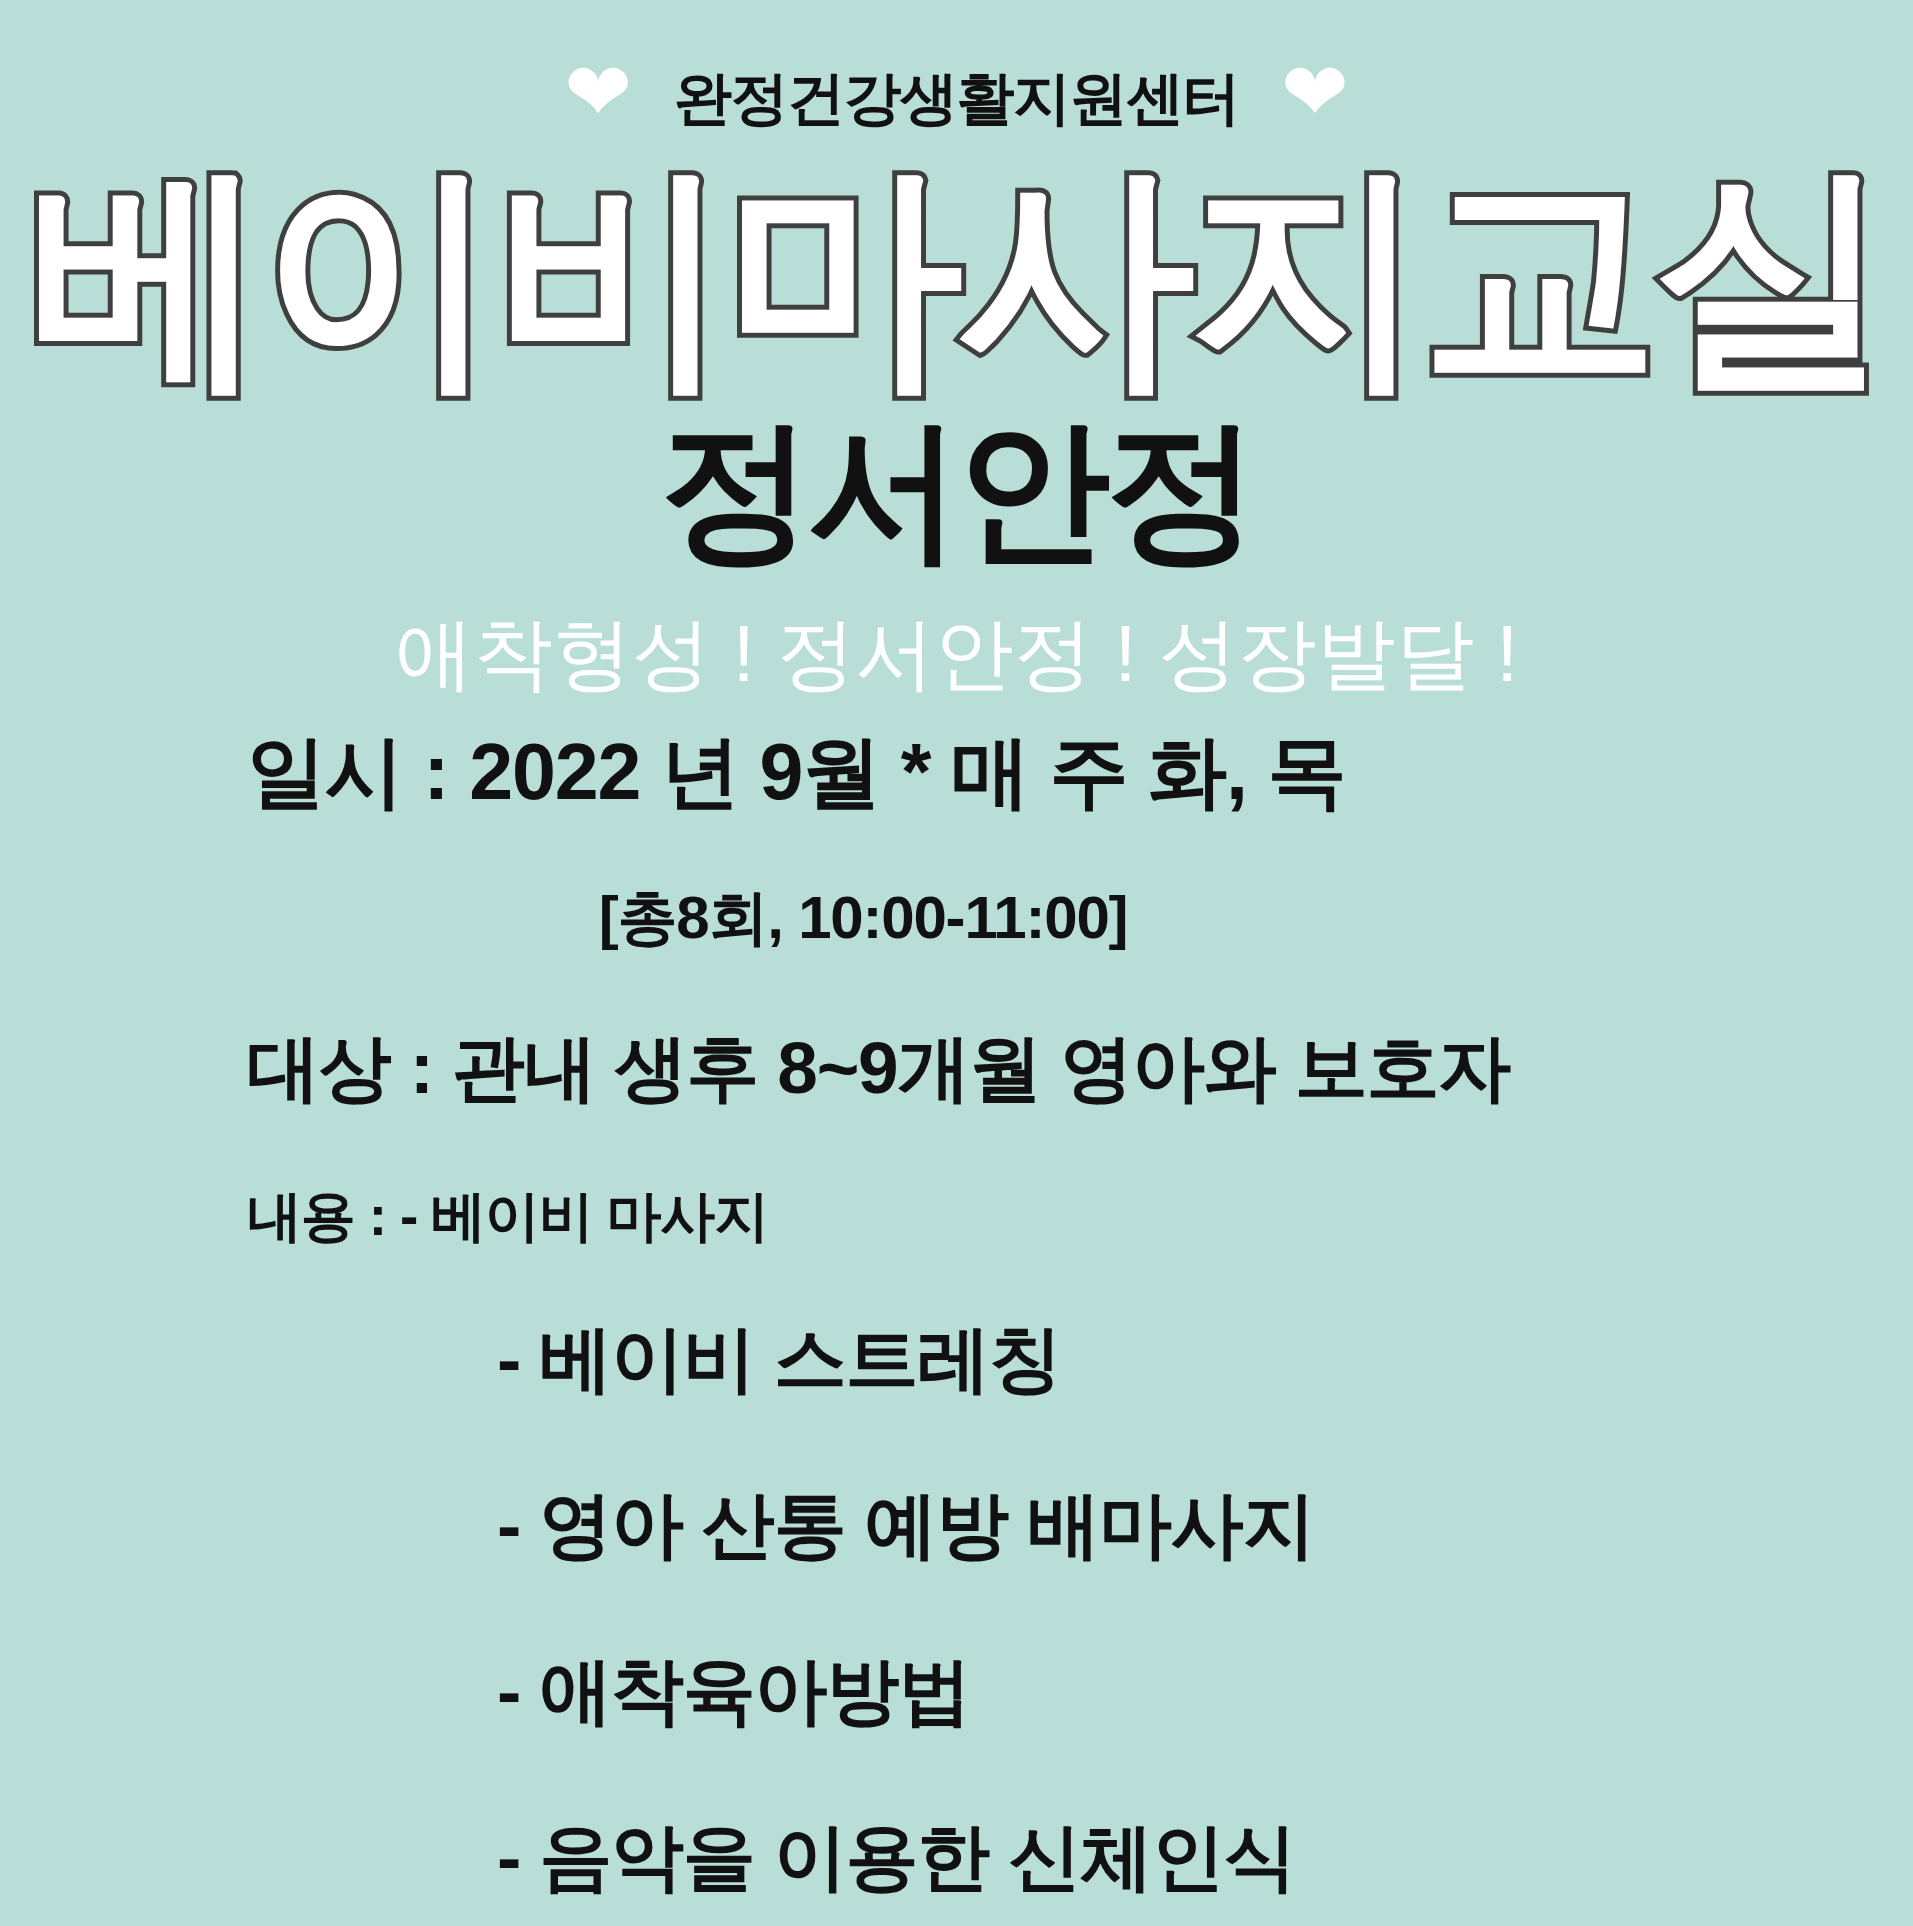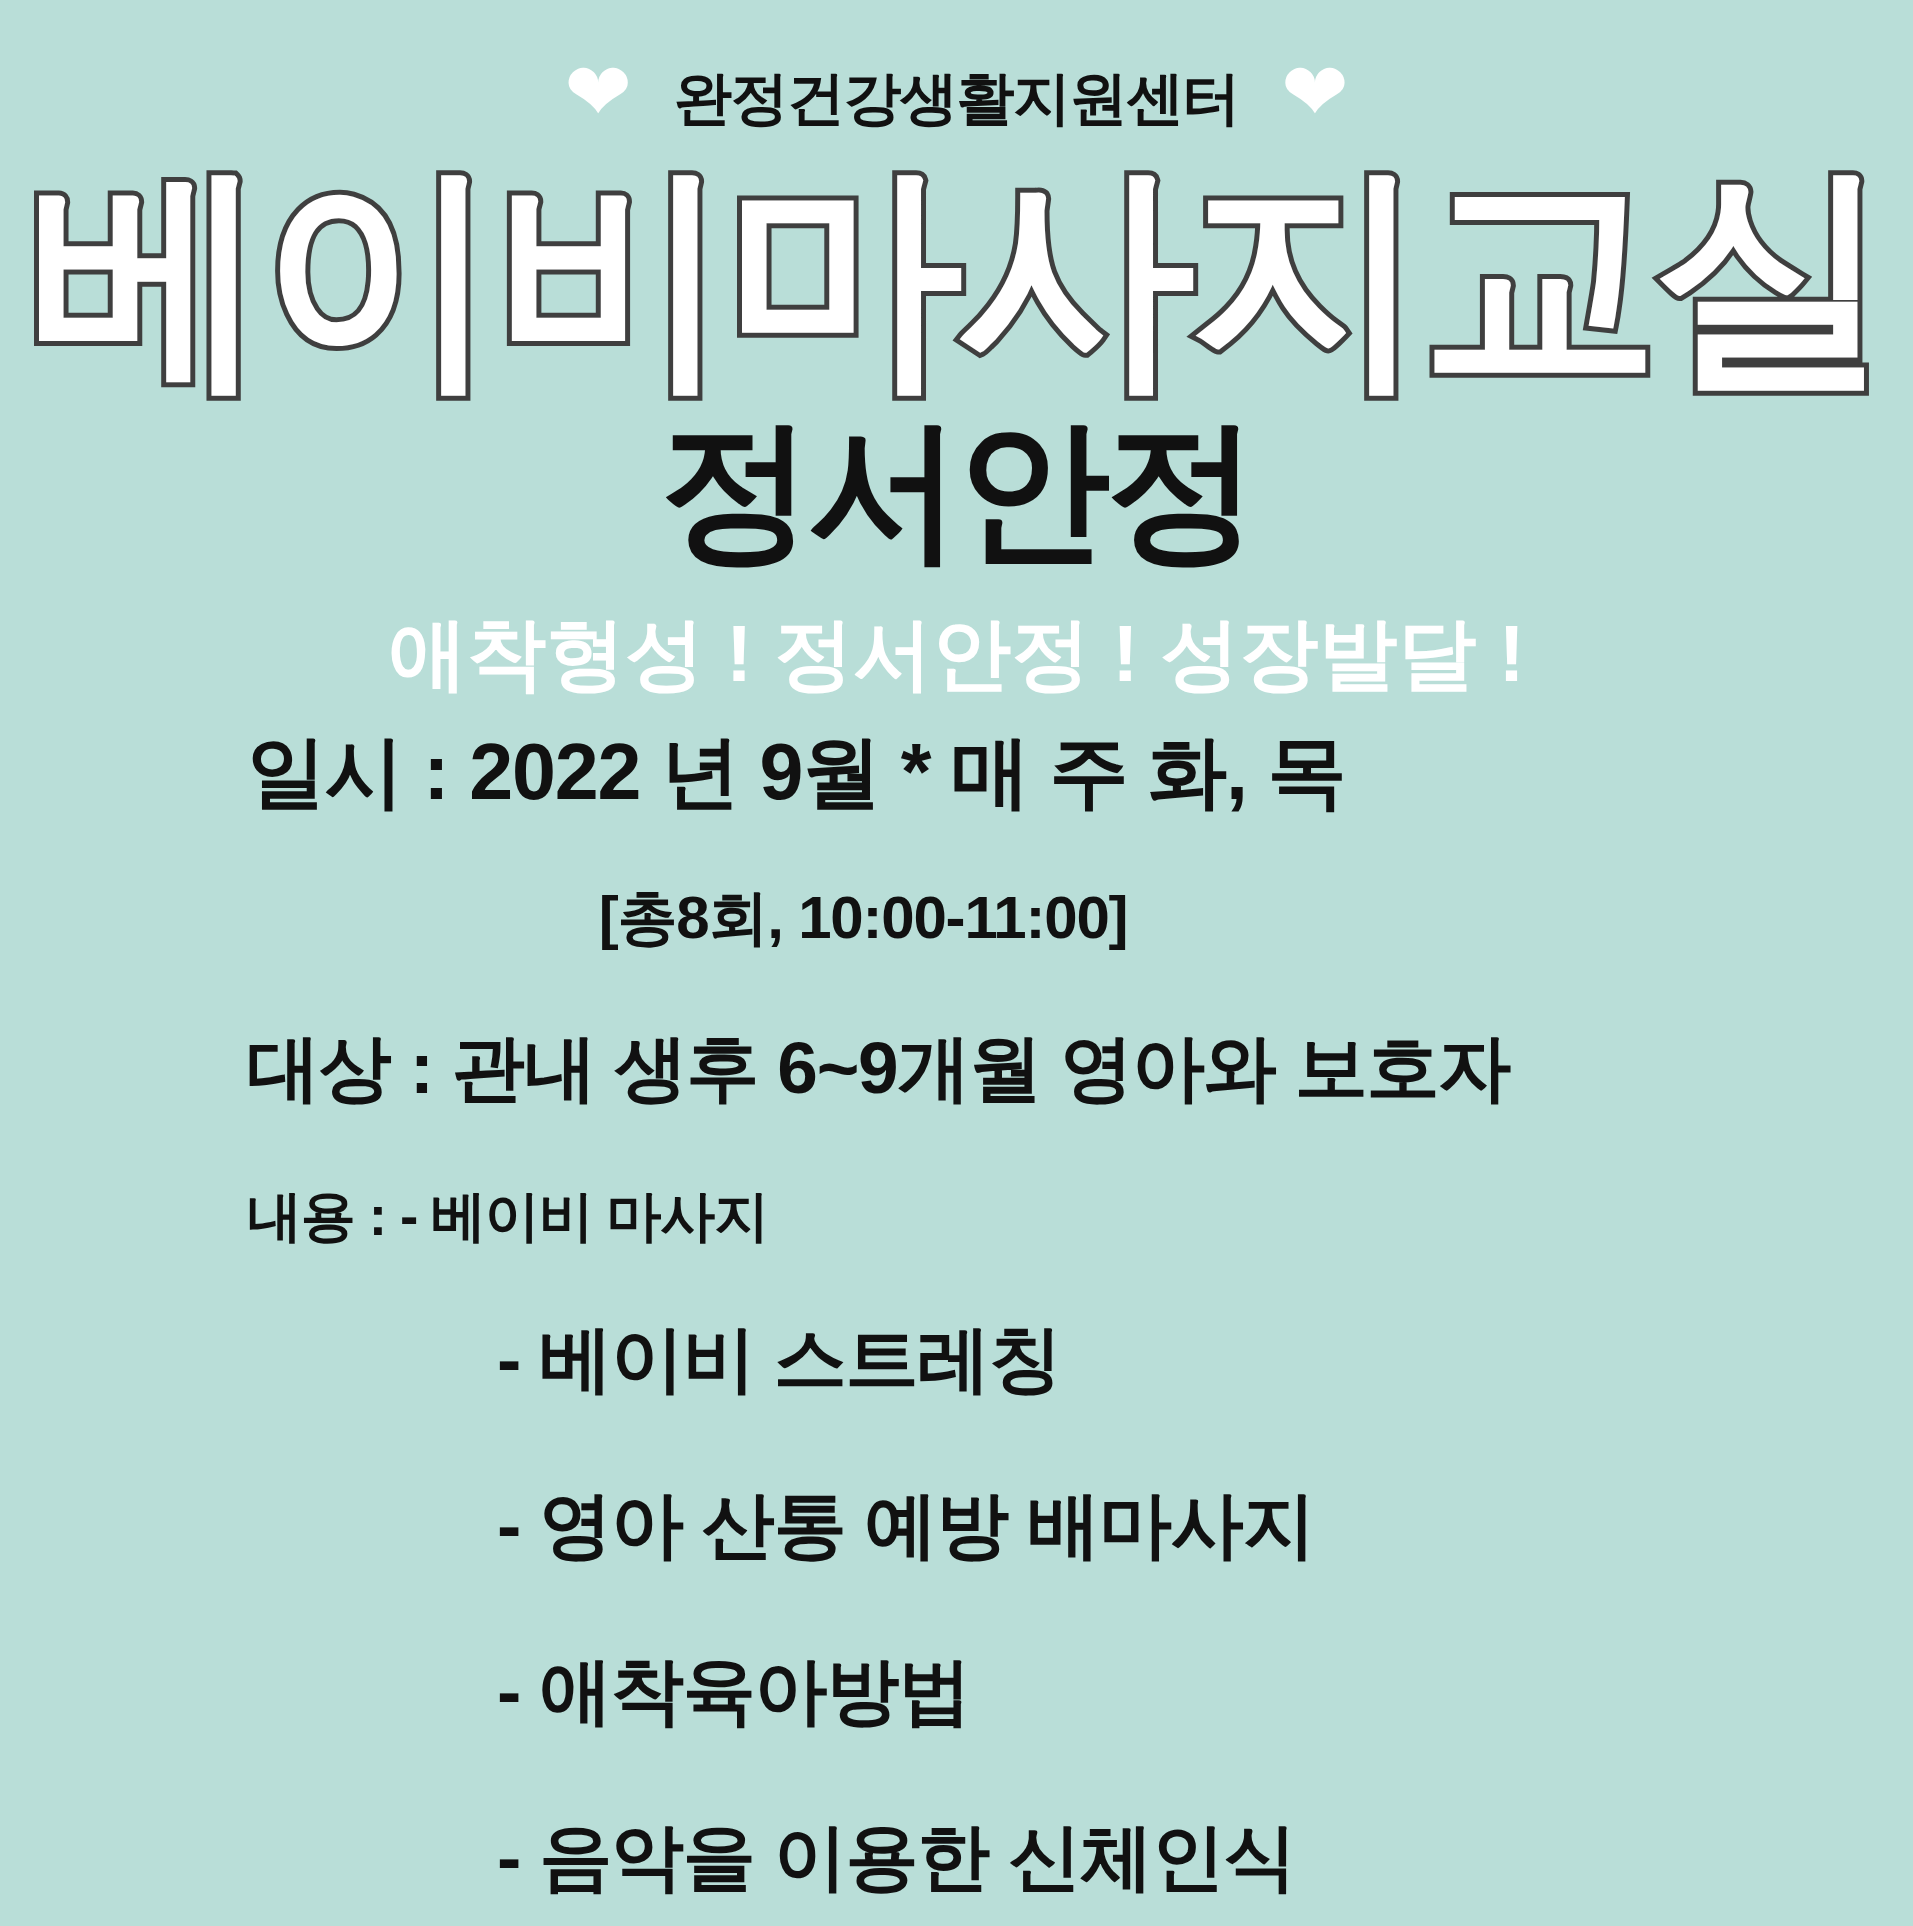--- a/index.html
+++ b/index.html
@@ -72,21 +72,21 @@
     font-weight: 700;
     line-height: 1.05;
     letter-spacing: -5.4px;
     color: #111111;
     white-space: nowrap;
   }
 
   .tagline {
     margin-top: 31px;
     font-size: 79px;
-    font-weight: 700;
+    font-weight: 400;
     letter-spacing: 0px;
     color: #ffffff;
     white-space: nowrap;
   }
 
   
   .info {
     position: absolute;
     left: 247px;
     top: 732px;
@@ -131,21 +131,21 @@
     </div>
 
     <div class="title-main">베이비마사지교실</div>
     <div class="title-sub">정서안정</div>
     <div class="tagline">애착형성 ! 정서안정 !  성장발달 !</div>
   </div>
 
   <div class="info">
     <div class="line date">일시 :  2022 년 9월  * 매 주  화, 목</div>
     <div class="line times">[총8회, 10:00-11:00]</div>
-    <div class="line target">대상 : 관내 생후 6~9개월 영아와 보호자</div>
+    <div class="line target">대상 : 관내 생후 8~9개월 영아와 보호자</div>
     <div class="line content">내용 :    - 베이비 마사지</div>
 
     <div class="bullet">-  베이비 스트레칭</div>
     <div class="bullet">-  영아 산통 예방 배마사지</div>
     <div class="bullet">-  애착육아방법</div>
     <div class="bullet">-  음악을 이용한 신체인식</div>
 
   </div>
 
 </div>

